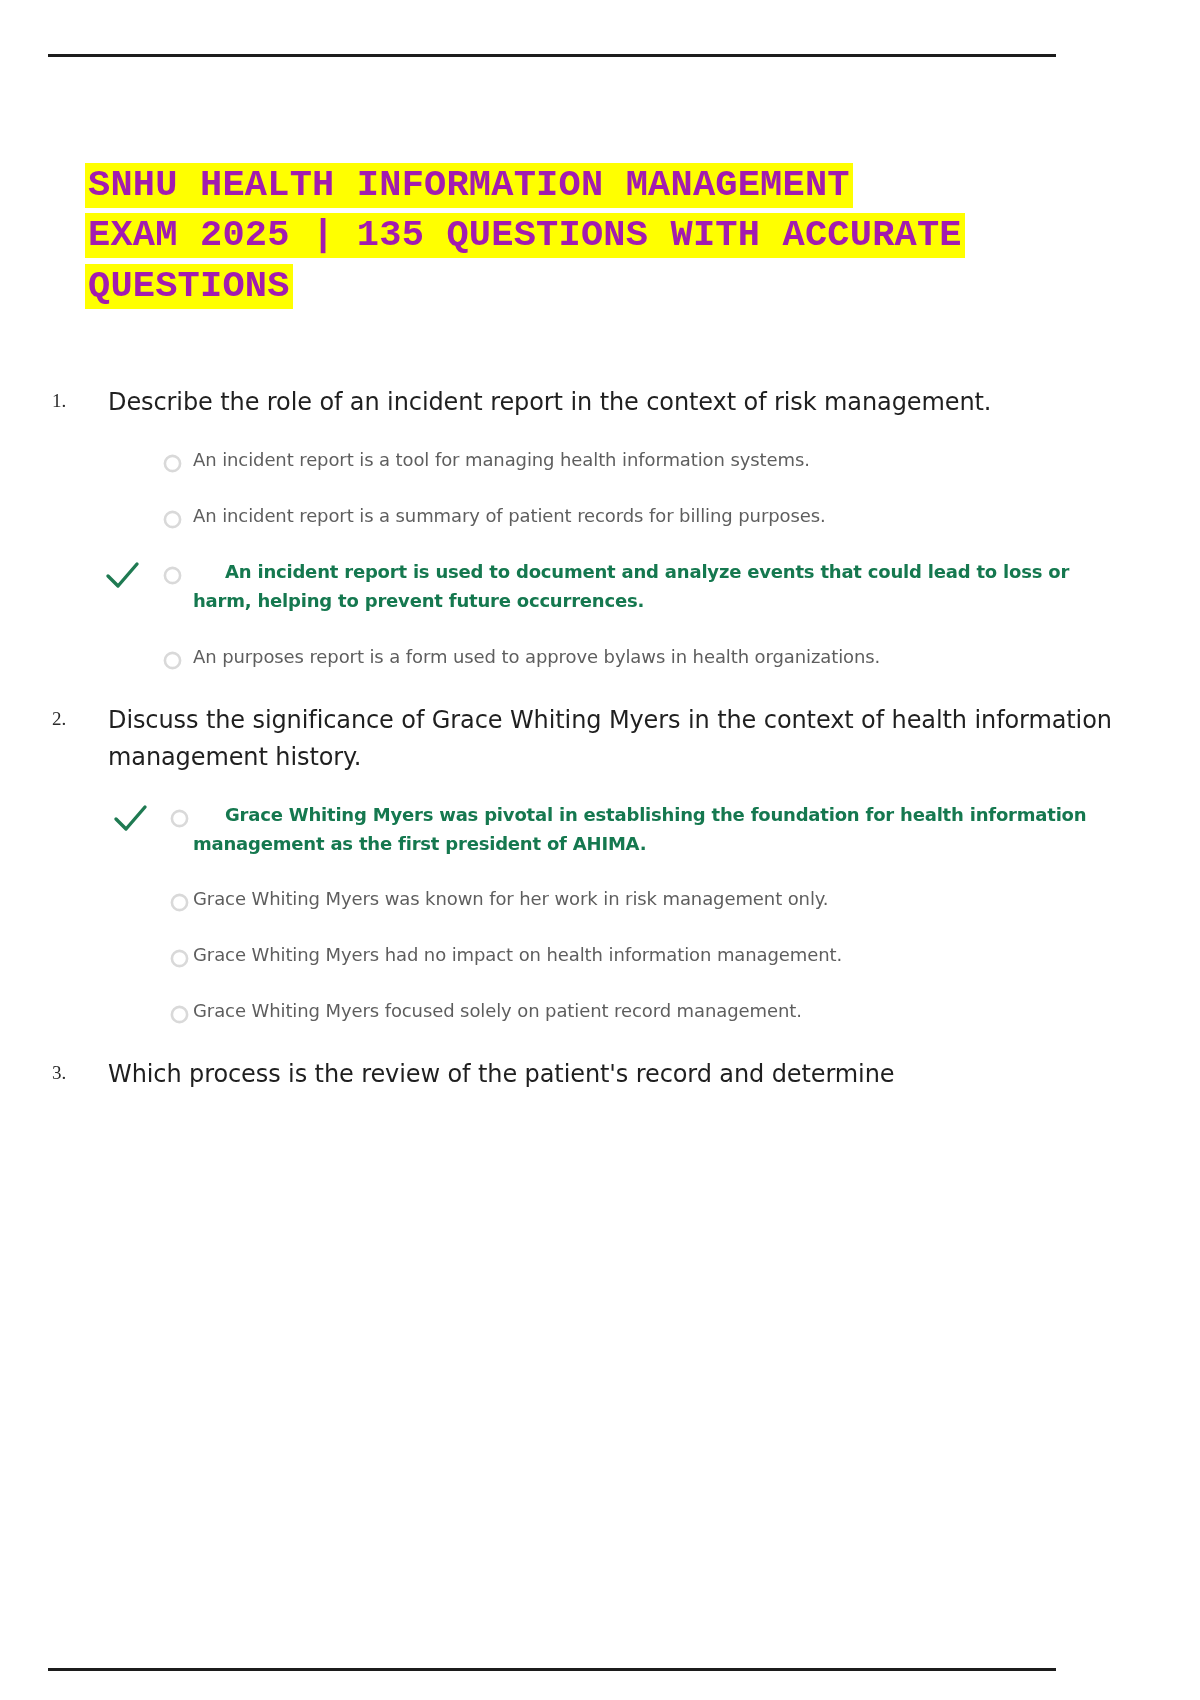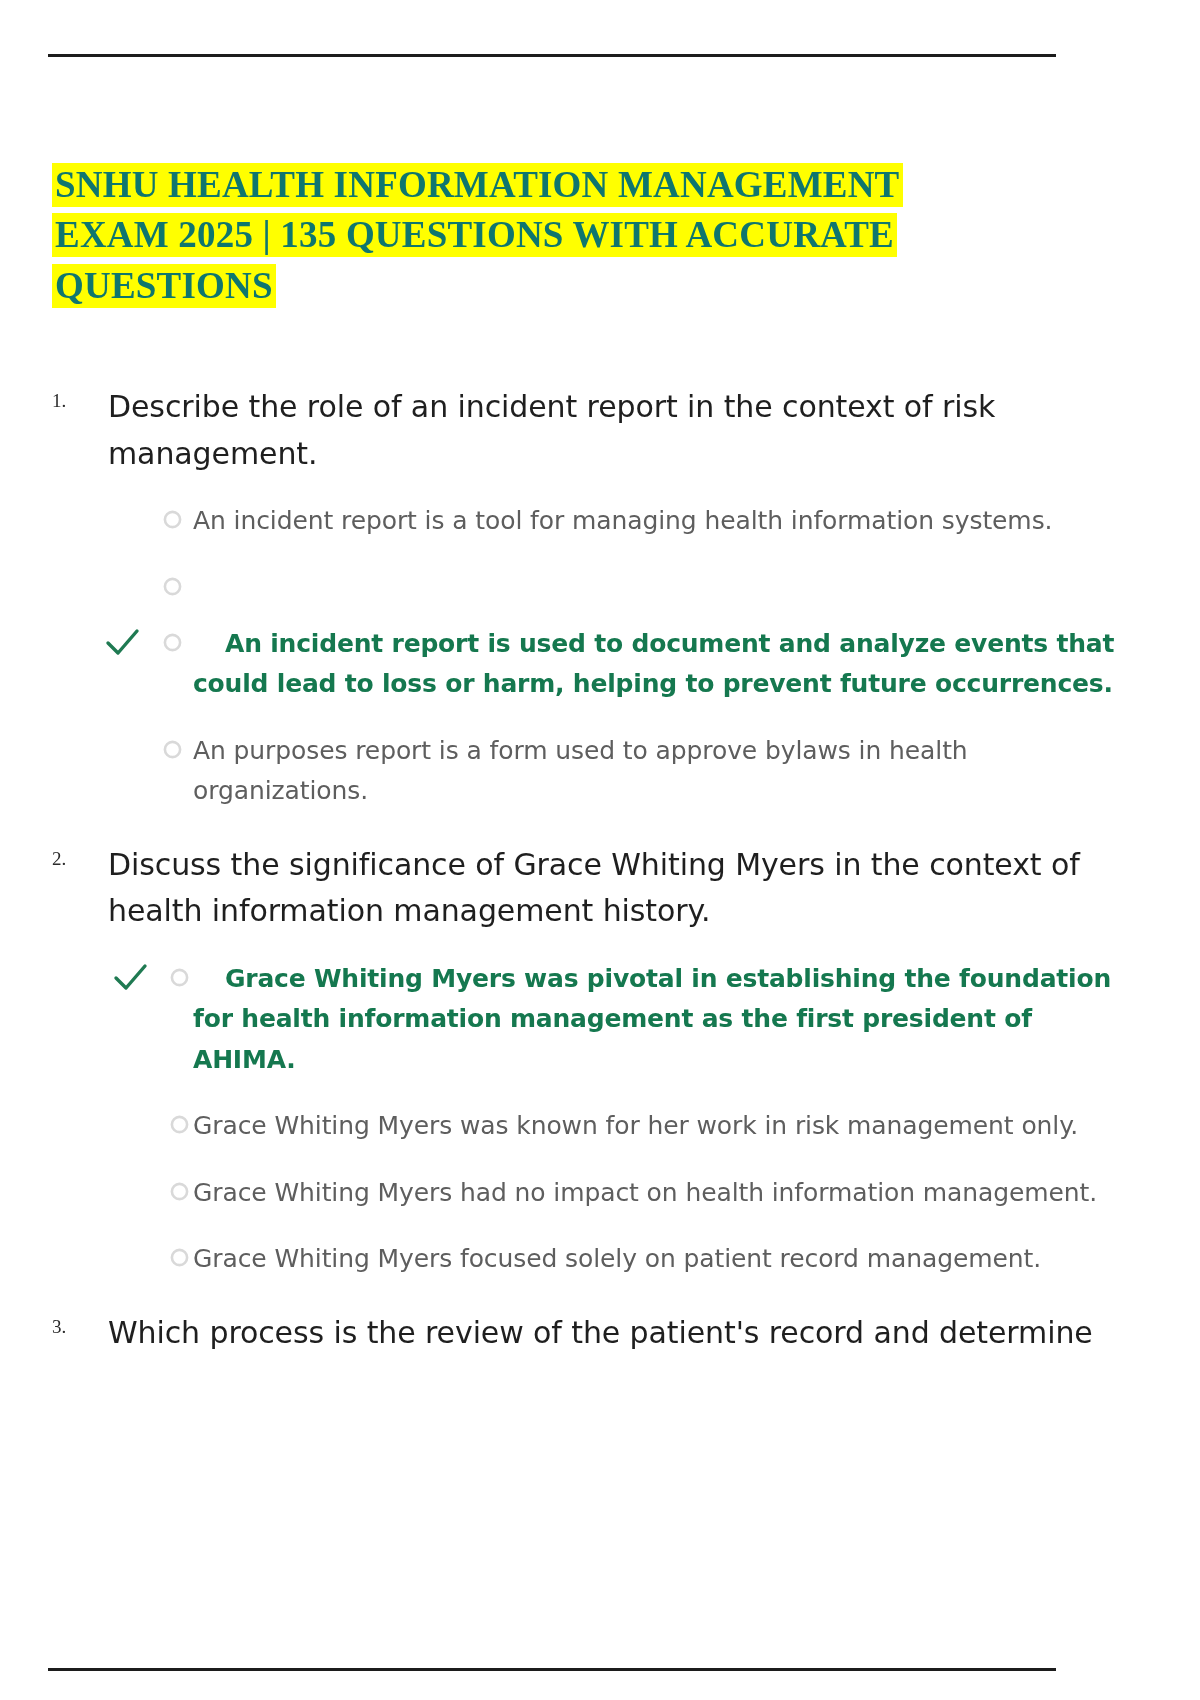--- a/index.html
+++ b/index.html
@@ -37,26 +37,27 @@
 
   
   .title-block {
     position: absolute;
     left: 52px;
     top: 160px;
     width: 1000px;
   }
   .title-line {
     display: block;
-    font-family: Liberation Serif, serif;
+    font-family: Liberation Mono, monospace;
     font-weight: bold;
     font-size: 37px;
     line-height: 1.36;
-    color: #0f766e;
+    color: #a21caf;
     letter-spacing: 0.2px;
+    margin-left: 33px;
   }
   .title-line > span {
     background: #ffff00;
     box-decoration-break: clone;
     -webkit-box-decoration-break: clone;
     padding: 1px 3px 2px 3px;
   }
 
   
   .qlist {
@@ -81,21 +82,21 @@
     position: absolute;
     left: 52px;
     top: 6px;
     width: 42px;
     font-family: "Liberation Serif", "DejaVu Serif", serif;
     font-size: 19px;
     color: #2b2b2b;
   }
   .q-text {
     font-family: "DejaVu Sans", sans-serif;
-    font-size: 30px;
+    font-size: 24px;
     line-height: 1.55;
     color: #1f1f1f;
     letter-spacing: -0.1px;
   }
 
   
   .options {
     margin-top: 24px;
   }
   .option {
@@ -124,21 +125,21 @@
     left: 104px;
     top: 2px;
     width: 38px;
     height: 34px;
   }
   .option.indent-b .check-icon { left: 112px; }
   .check-icon svg { display: block; }
 
   .opt-text {
     font-family: "DejaVu Sans", sans-serif;
-    font-size: 25px;
+    font-size: 18px;
     line-height: 1.62;
     color: #5e5e5e;
     letter-spacing: -0.1px;
   }
 
   .option.correct .opt-text {
     color: #15784f;
     font-weight: bold;
     letter-spacing: -0.2px;
     margin-left: 32px;
@@ -178,20 +179,21 @@
           </span>
           <span class="opt-text">An incident report is a tool for managing health information systems.</span>
         </div>
 
         <div class="option">
           <span class="radio-icon">
             <svg width="19" height="19" viewBox="0 0 19 19">
                 <circle cx="9.5" cy="9.5" r="7.6" fill="none" stroke="#d9d9d9" stroke-width="2.6"></circle>
               </svg>
           </span>
+          <span class="opt-text">An incident report is a summary of patient records for billing purposes.</span>
         </div>
 
         <div class="option correct">
           <span class="check-icon">
             <svg width="38" height="34" viewBox="0 0 38 34">
                 <path d="M4 17 L14 27 L33 5" fill="none" stroke="#1f7a52" stroke-width="3.4" stroke-linecap="round" stroke-linejoin="round"></path>
               </svg>
           </span>
           <span class="radio-icon">
             <svg width="19" height="19" viewBox="0 0 19 19">

